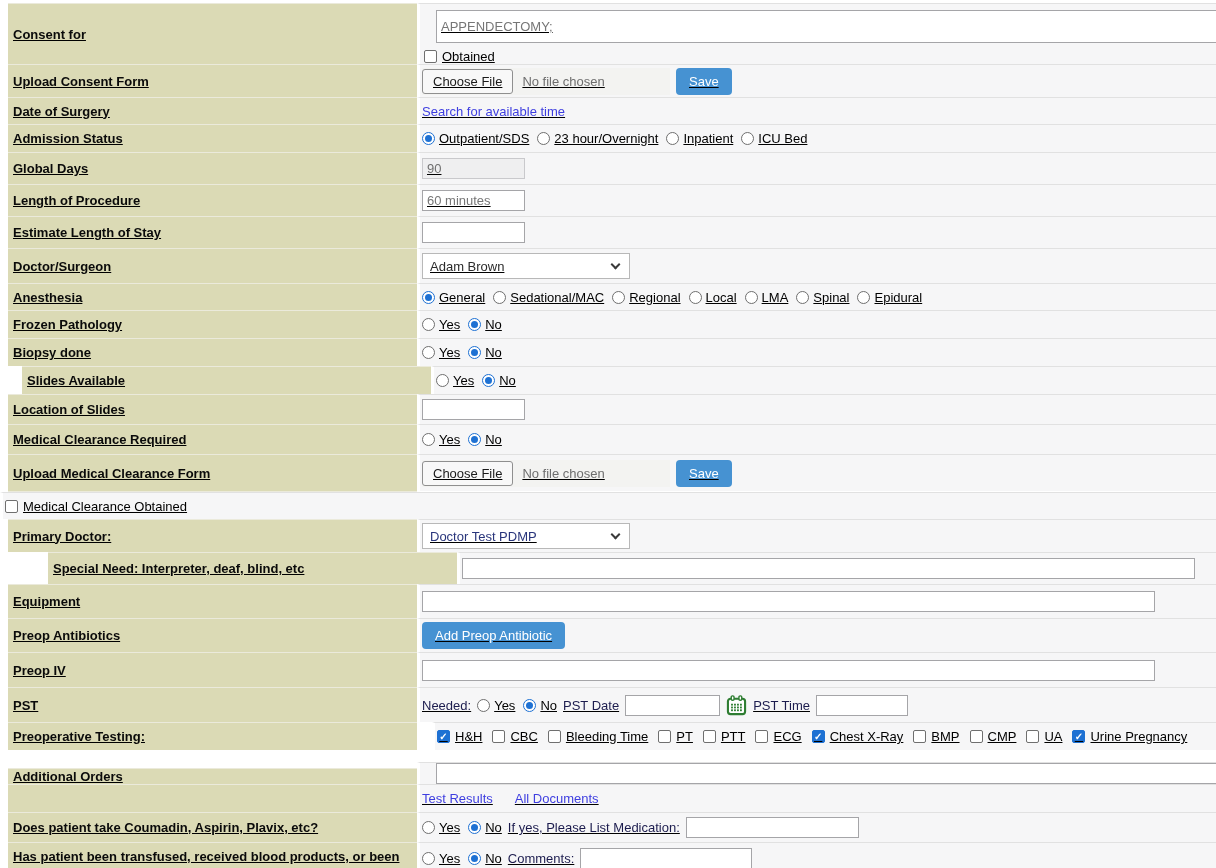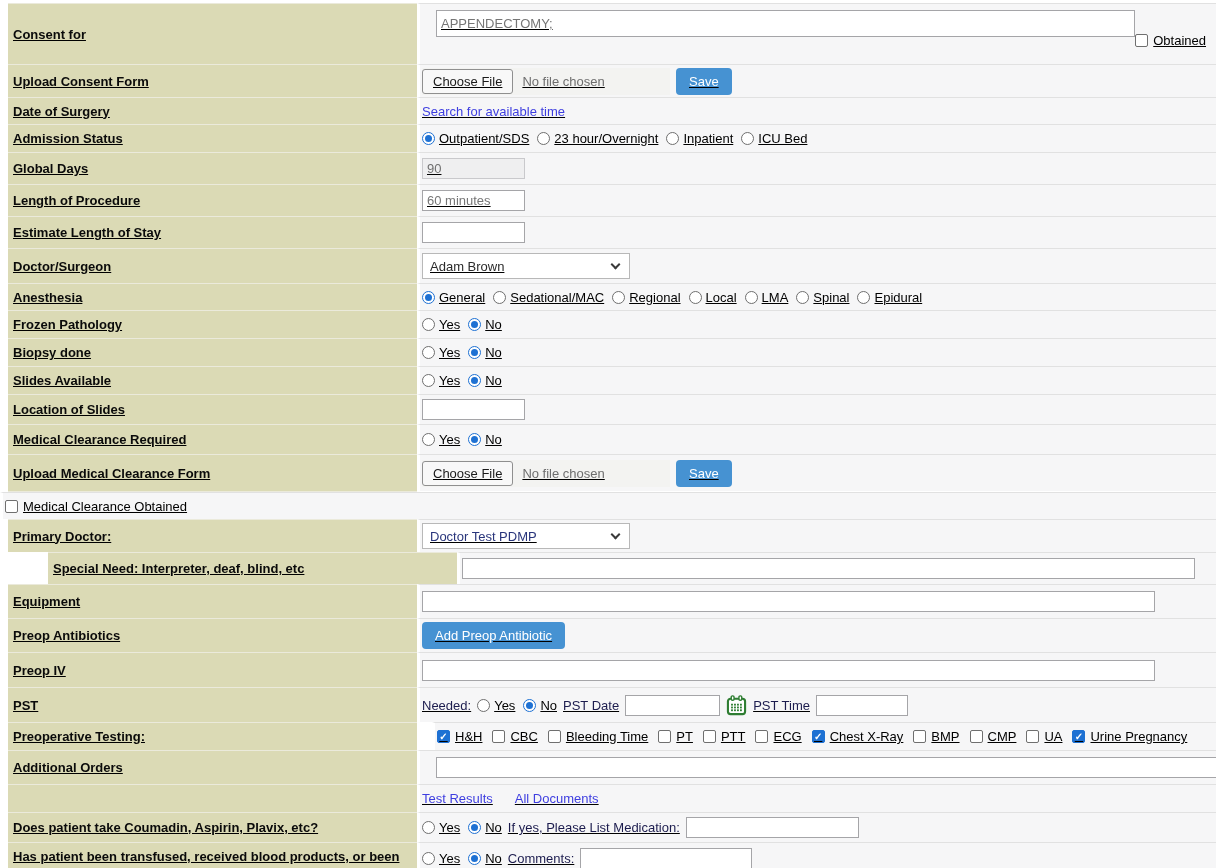--- a/index.html
+++ b/index.html
@@ -18,21 +18,21 @@
     font-weight:bold; color:#0a0a0a;
   }
   .cell-label.top { align-items:flex-start; padding-top:6px; }
   .cell-content {
     flex:1; background:#f6f6f7; border-top:1px solid #e1e1e1;
     border-left:3px solid #fff;
     display:flex; align-items:center; padding-left:2px; min-width:0;
   }
   .cell-content > * + * { margin-left:6px; }
   
-  .cell-content.consent { flex-direction:row; align-items:stretch; justify-content:flex-start; padding-top:6px; }
+  .cell-content.consent { flex-direction:column; align-items:stretch; justify-content:flex-start; padding-top:6px; }
   .cell-content.consent > * + * { margin-left:0; }
   .consent-line2 { display:flex; align-items:center; margin-top:6px; padding-left:2px; }
   
   .inp {
     height:21px; background:#fff; border:1px solid #a5a5a8; padding:1px 4px;
     color:#767676; font-family:"Liberation Sans", sans-serif; font-size:13px; outline:none; flex:none;
   }
   .inp.disabled { background:#efeff0; border-color:#c9c9cc; color:#707070; }
   .inp.grow { flex:1; margin-right:-2px; }
   .inp.tall { height:27px; }
@@ -218,21 +218,21 @@
         </div>
         <div class="cell-content">
           <span class="group">
             <span class="radio"></span>
             <span class="opt-label">Yes</span>
             <span class="radio sel"></span>
             <span class="opt-label">No</span>
           </span>
         </div>
       </div>
-      <div class="row" style="height: 28px;">
+      <div class="row" style="height: 28px; padding-left: 14px;">
         <div class="cell-label">
           <span>Slides Available</span>
         </div>
         <div class="cell-content">
           <span class="group">
             <span class="radio"></span>
             <span class="opt-label">Yes</span>
             <span class="radio sel"></span>
             <span class="opt-label">No</span>
           </span>
@@ -384,21 +384,21 @@
             <span class="cb-label">BMP</span>
             <span class="cb"></span>
             <span class="cb-label">CMP</span>
             <span class="cb"></span>
             <span class="cb-label">UA</span>
             <span class="cb checked"></span>
             <span class="cb-label">Urine Pregnancy</span>
           </span>
         </div>
       </div>
-      <div class="row" style="height: 34px;">
+      <div class="row" style="height: 34px; align-items: flex-end;">
         <div class="cell-label">
           <span>Additional Orders</span>
         </div>
         <div class="cell-content">
           <input class="inp grow orders-indent" type="text" value="" style="">
         </div>
       </div>
       <div class="row" style="height: 28px;">
         <div class="cell-label"></div>
         <div class="cell-content">

